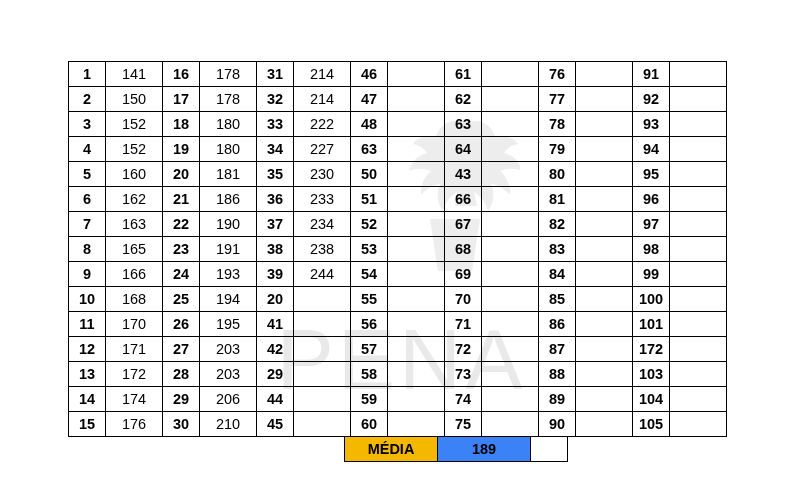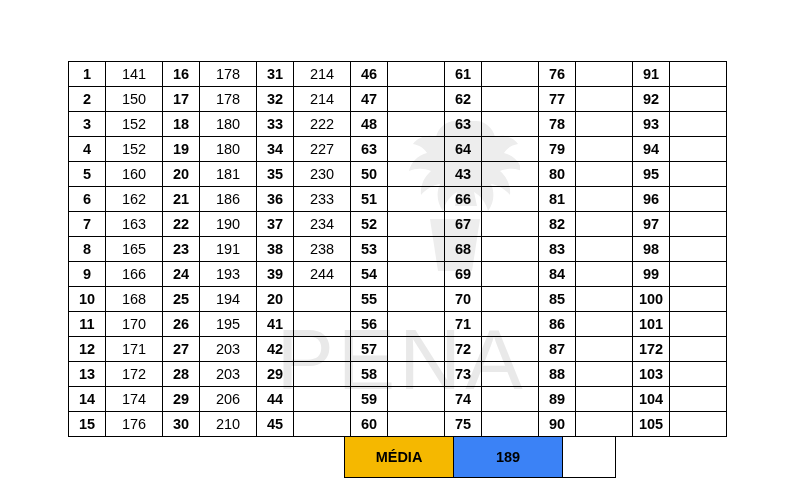--- a/index.html
+++ b/index.html
@@ -97,21 +97,21 @@
   table.footer {
     border-collapse: collapse;
     table-layout: fixed;
     margin-left: 276px;
     margin-top: -1px;
   }
   table.footer td {
     border: 1px solid #000000;
     height: 24px;
     font-size: 14.5px;
-    padding: 8px;
+    padding: 0;
     text-align: center;
     vertical-align: middle;
   }
   td.media-label {
     background: #F5B800;
     font-weight: bold;
     width: 92px;
   }
   td.media-value {
     background: #3b82f6;

